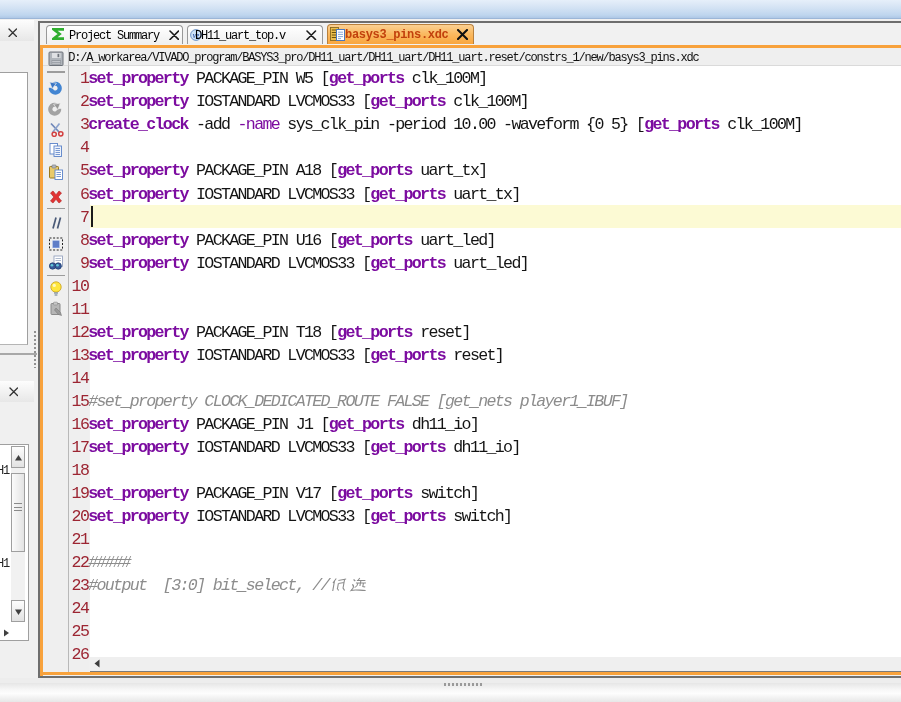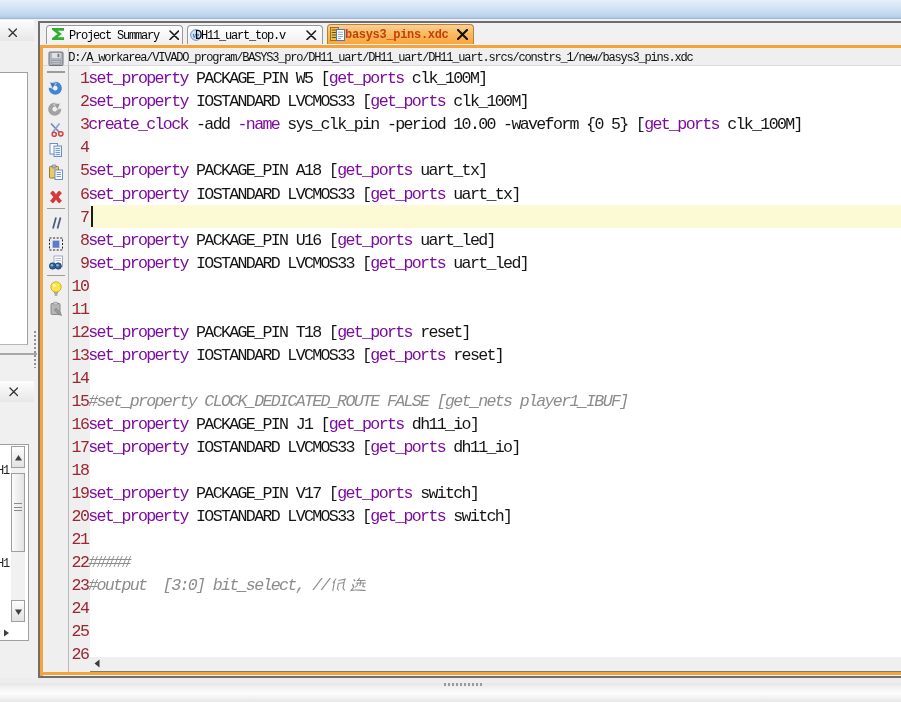--- a/index.html
+++ b/index.html
@@ -1,17 +1,17 @@
 <!DOCTYPE html>
 <html><head><meta charset="utf-8"><style>
 *{margin:0;padding:0;box-sizing:border-box}
 html,body{width:901px;height:702px;overflow:hidden;background:#f0f0f0;position:relative;font-family:"Liberation Mono",monospace}
 .abs{position:absolute}
 .code{font-size:16.6px;letter-spacing:-1.66px;line-height:23.04px;white-space:pre;color:#141414}
-.code b{font-weight:normal}
+.code b{font-weight:bold}
 .code i{}
 .ui{font-size:12px;letter-spacing:-1.2px;white-space:pre;color:#000000}
 </style></head>
 <body>
 
 <div class="abs" style="left:0;top:0;width:901px;height:19px;background:linear-gradient(180deg,#e6effa 0%,#d4e3f4 40%,#bed5ee 80%,#afc8e6 94%,#8da8cc 100%)"></div>
 
 <div class="abs" style="left:0;top:19px;width:38px;height:683px;background:#f0f0f0"></div>
 
 <div class="abs" style="left:39.6px;top:22.5px;width:861.4px;height:22px;background:#f1f1f1"></div>
@@ -161,21 +161,21 @@
     <circle cx="8" cy="7" r="5.2" fill="#ffe63e" stroke="#c8a020" stroke-width="0.8"></circle>
 <circle cx="6.3" cy="5.4" r="1.6" fill="#fff8c0"></circle>
 <line x1="6" y1="13" x2="10" y2="13" stroke="#8090a0" stroke-width="1.3"></line>
 <line x1="6.6" y1="15" x2="9.4" y2="15" stroke="#8090a0" stroke-width="1.3"></line>
   </svg>
 <svg style="position:absolute;left:47.5px;top:301px" width="16" height="16" viewBox="0 0 16 16">
     <rect x="3" y="2.5" width="9" height="11" rx="0.8" fill="#b6b6b6" stroke="#8a8a8a"></rect>
 <rect x="5.5" y="1.2" width="4" height="2.8" rx="0.6" fill="#c8c8c8" stroke="#909090" stroke-width="0.7"></rect>
 <path d="M8 7 L12.5 11.5 L13.5 14.5 L10.5 13.5 L6.5 9 Z" fill="#9a9a9a" stroke="#7a7a7a" stroke-width="0.6"></path>
   </svg>
-<div class="abs ui" style="left:68.3px;top:51px;color:#101010">D:/A_workarea/VIVADO_program/BASYS3_pro/DH11_uart/DH11_uart/DH11_uart.srcs/constrs_1/new/basys3_pins.xdc</div>
+<div class="abs ui" style="left:68.3px;top:51px;color:#101010">D:/A_workarea/VIVADO_program/BASYS3_pro/DH11_uart/DH11_uart/DH11_uart.reset/constrs_1/new/basys3_pins.xdc</div>
 
 <div class="abs" style="left:46.5px;top:71.2px;width:18px;height:1.4px;background:#9c9c9c"></div>
 <div class="abs" style="left:46.5px;top:207.5px;width:18px;height:1.4px;background:#9c9c9c"></div>
 <div class="abs" style="left:46.5px;top:274.5px;width:18px;height:1.4px;background:#9c9c9c"></div>
 
 <div class="abs" style="left:0;top:20px;width:33.5px;height:20.5px;background:linear-gradient(180deg,#fdfdfd,#e7e7e7)"></div>
 <svg style="position:absolute;left:7.7px;top:27.5px" width="9.5" height="9.5" viewBox="0 0 9.5 9.5">
     <path d="M1 1 L8.5 8.5 M8.5 1 L1 8.5" stroke="#333" stroke-width="1.3" stroke-linecap="round"></path>
   </svg>
 <div class="abs" style="left:0;top:72px;width:27.6px;height:273px;background:#fff;border-top:1px solid #9f9f9f;border-right:1px solid #9f9f9f;border-bottom:1px solid #b5b5b5"></div>

